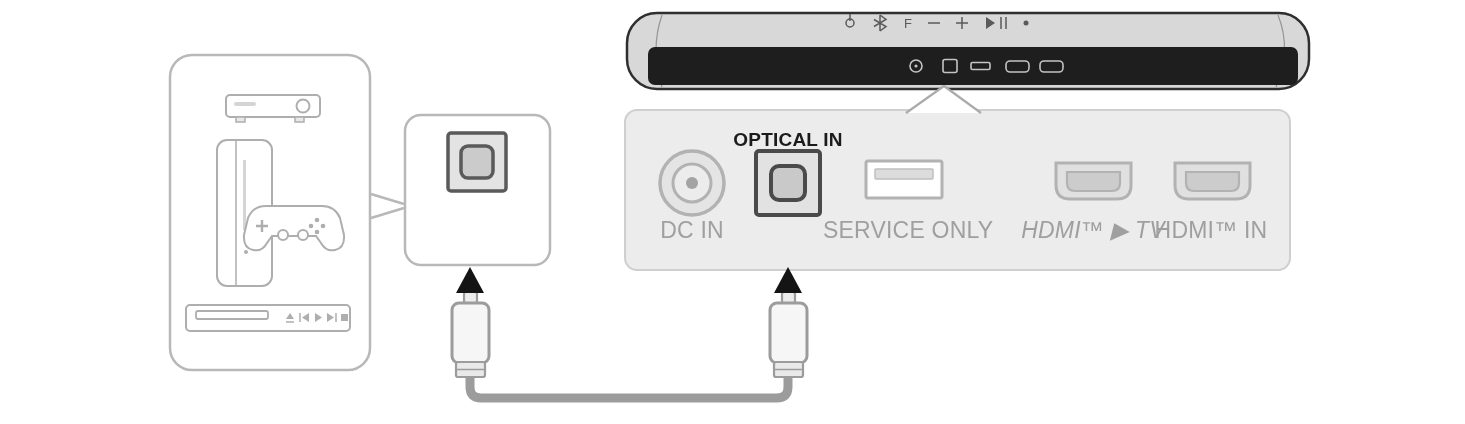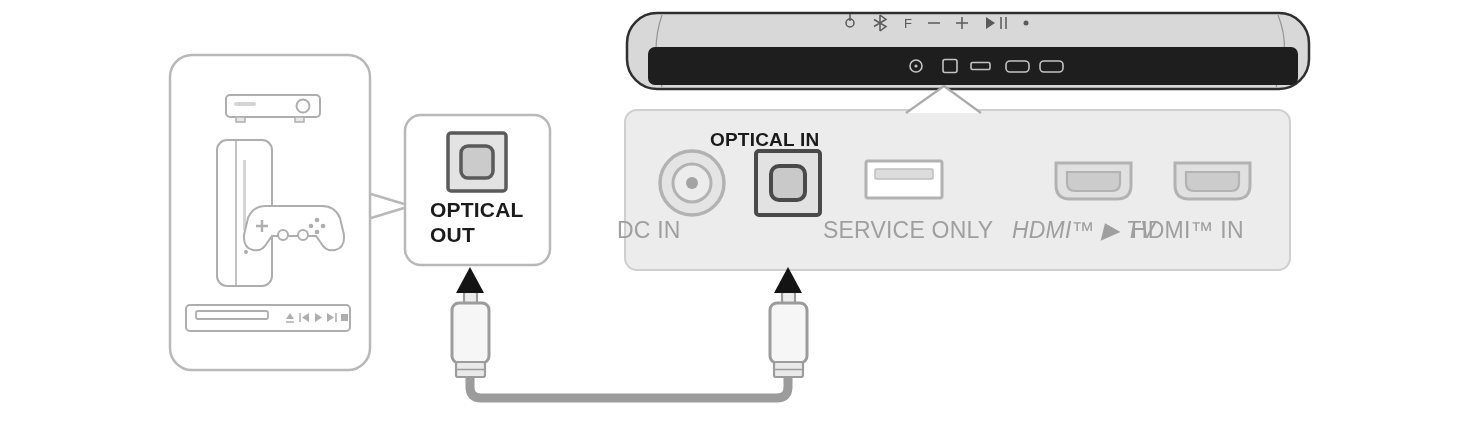--- a/index.html
+++ b/index.html
@@ -1,20 +1,20 @@
 <!DOCTYPE html>
 <html><head>
 <meta charset="utf-8">
 <style>
   * { margin:0; padding:0; box-sizing:border-box; }
   html,body { background:#ffffff; font-family:"Liberation Sans", sans-serif; }
   .stage { position:relative; width:1465px; height:424px; background:#ffffff; overflow:hidden; }
   .stage svg.art { position:absolute; left:0; top:0; }
   .lbl {
-    position:absolute; white-space:nowrap;
+    position:absolute; text-align:center; white-space:nowrap;
     font-size:23px; color:#9f9f9f; letter-spacing:.2px; line-height:24px;
   }
   .lbl.black { font-size:19px; font-weight:700; color:#1b1b1b; }
   .optical-out-label {
     position:absolute; left:430px; top:197px;
     font-size:21px; font-weight:700; color:#1b1b1b; line-height:25px; letter-spacing:.2px;
   }
 </style>
 </head>
 <body>
@@ -162,24 +162,20 @@
       <rect x="782" y="292" width="13" height="13" rx="2" fill="#ececec" stroke-width="2.2"></rect>
       <rect x="770" y="303" width="37" height="60" rx="7" fill="#f6f6f6" stroke-width="3"></rect>
       <rect x="774" y="362" width="29" height="15" rx="2" fill="#e9e9e9" stroke-width="2.2"></rect>
       <path d="M774,369.5 H803" stroke-width="1.5" fill="none"></path>
     </g>
 
     <path d="M470,267 L456,293 H484 Z" fill="#141414"></path>
     <path d="M788,267 L774,293 H802 Z" fill="#141414"></path>
   </svg>
 
-  <div class="optical-out-label">
-    <div>OPTICAL</div>
-    <div>OUT</div>
-  </div>
 
   <div class="lbl black" style="left:710px; top:128px; width:156px;">OPTICAL IN</div>
 
   <div class="lbl" style="left:617px; top:218px; width:150px;">DC IN</div>
 
   <div class="lbl" style="left:823px; top:218px; width:160px;">SERVICE ONLY</div>
 
   <div class="lbl" style="left:1012px; top:218px; width:162px;font-style:italic;">HDMI™ ▶ TV</div>
 
 

